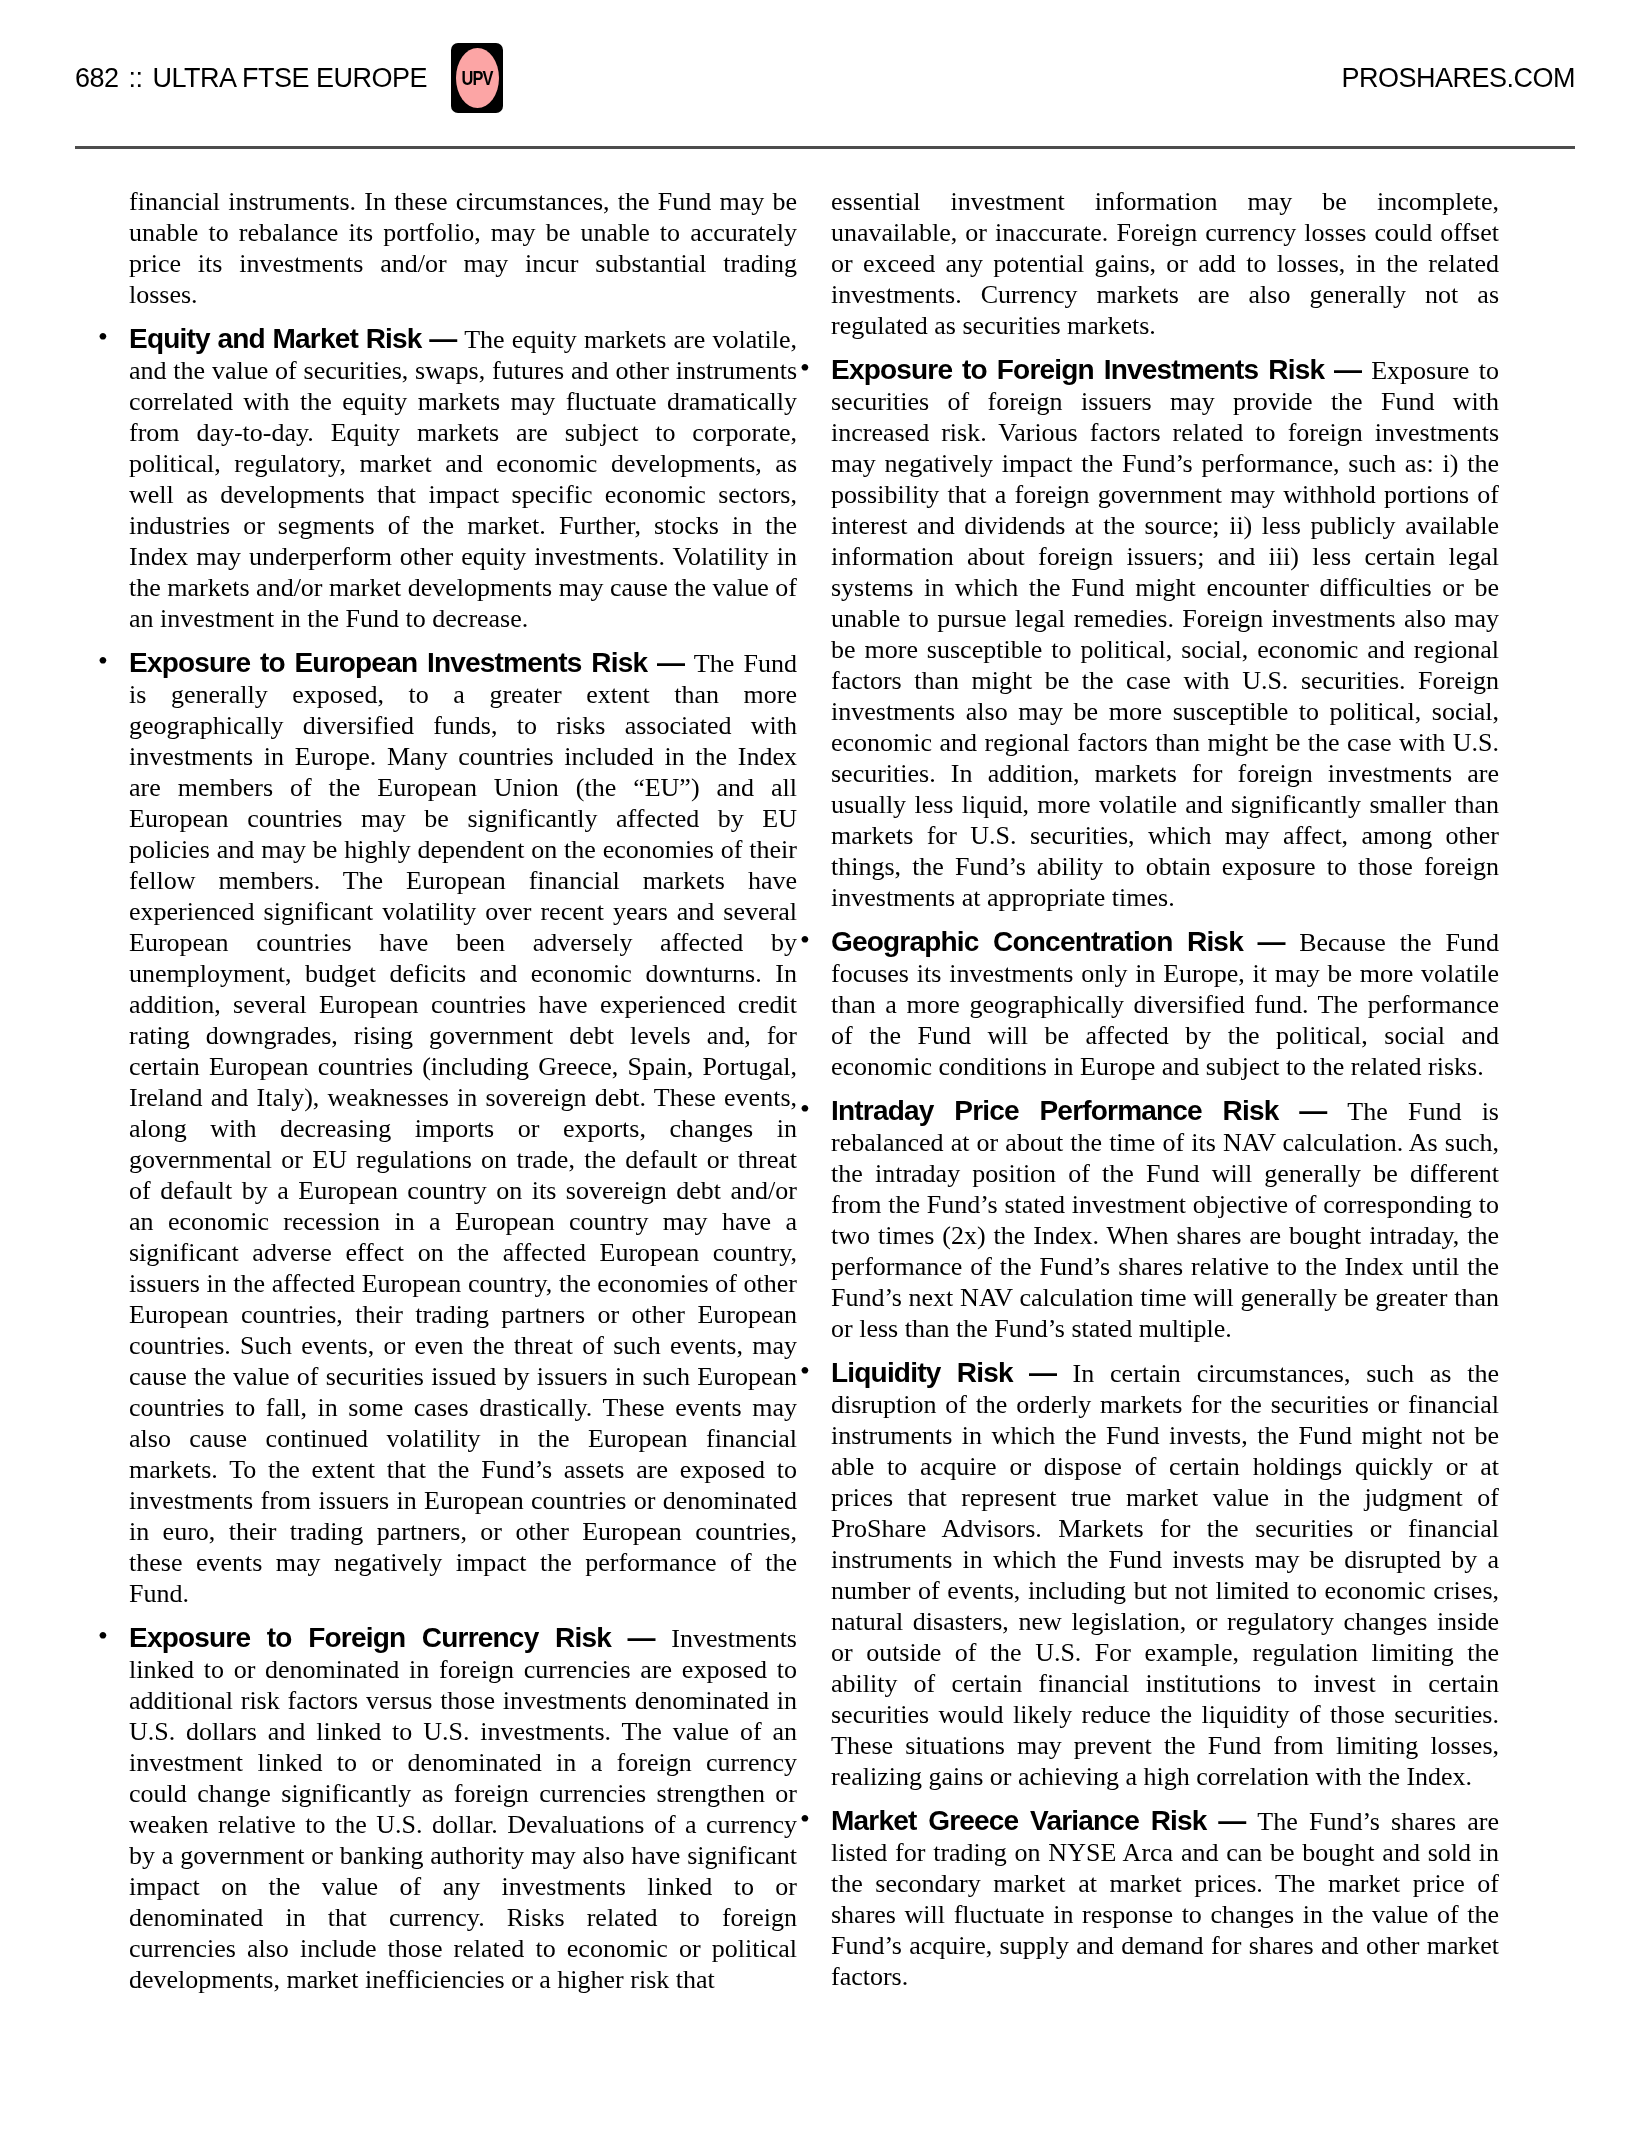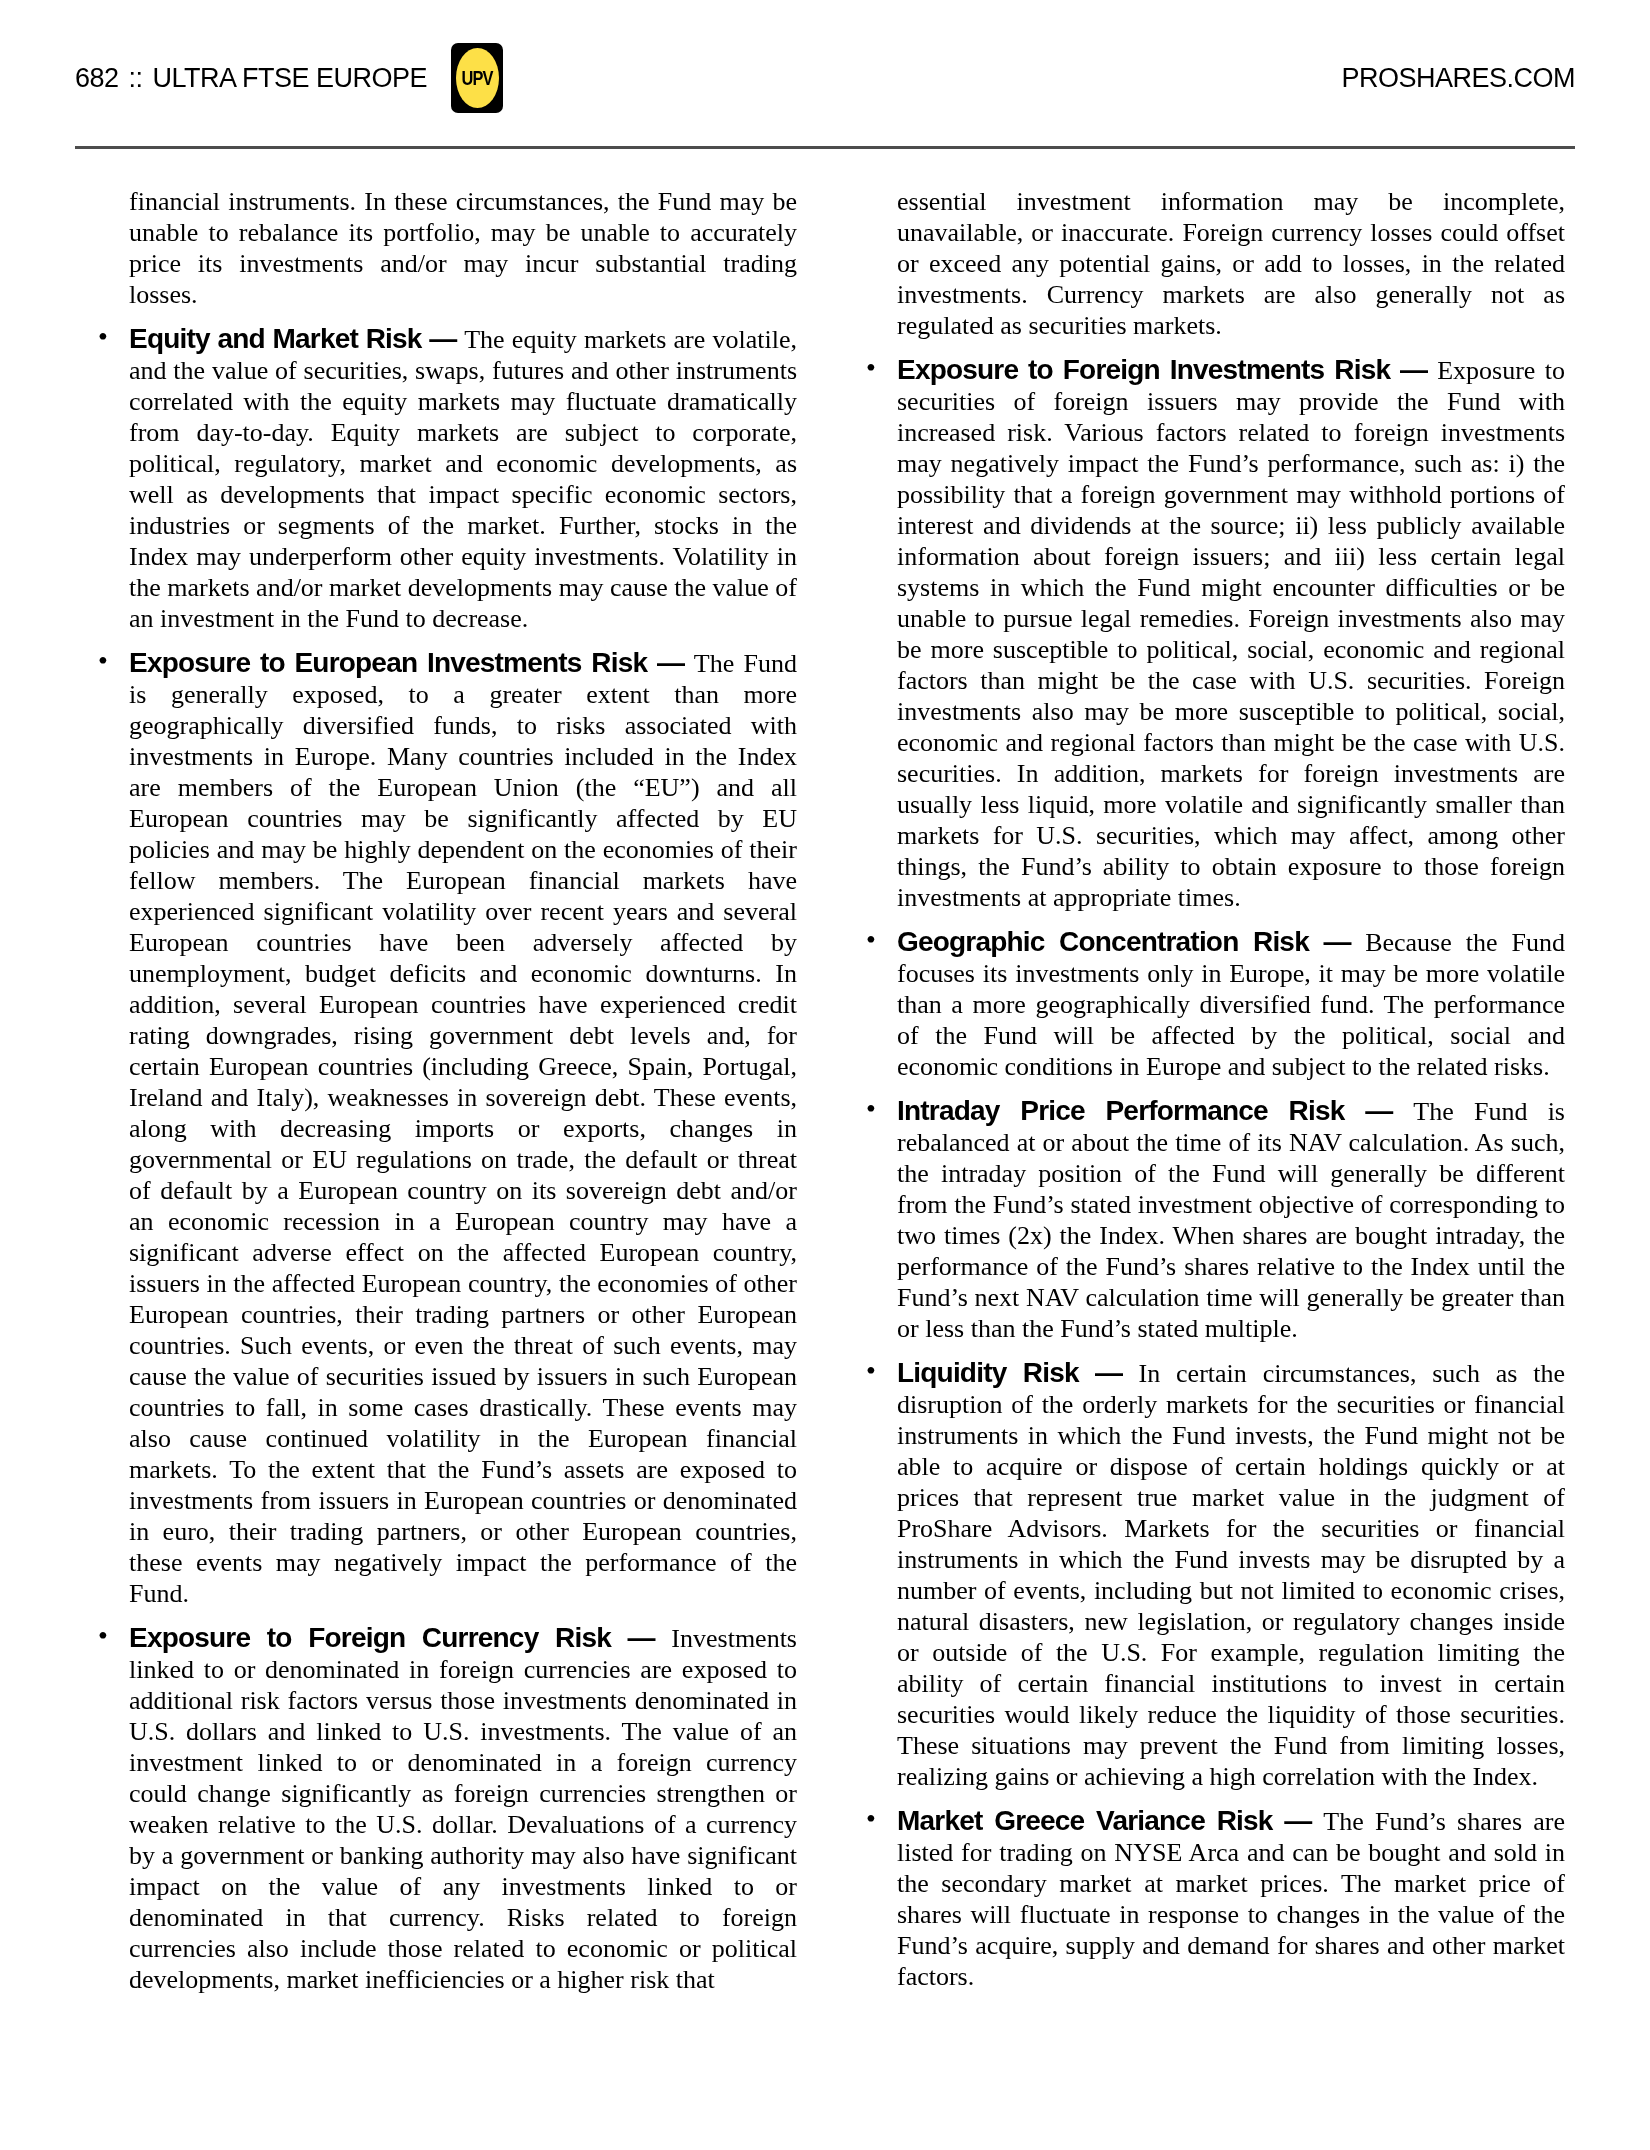--- a/index.html
+++ b/index.html
@@ -29,21 +29,21 @@
   .logo {
     width: 52px; height: 70px;
     margin-left: 24px;
     background: #000;
     border-radius: 7px;
     display: flex; align-items: center; justify-content: center;
     flex: none;
   }
   .logo-oval {
     width: 43px; height: 60px;
-    background: #fde047;
+    background: #fca5a5;
     border-radius: 50%;
     display: flex; align-items: center; justify-content: center;
   }
   .logo-text {
     font-family: "Liberation Sans", sans-serif;
     font-weight: bold;
     font-size: 20px;
     letter-spacing: -1px;
     transform: scaleX(0.82);
     color: #000;
@@ -54,21 +54,20 @@
     position: absolute;
     top: 146px; left: 75px; right: 75px;
     border-top: 3px solid #4d4d4d;
   }
   
   .columns {
     position: absolute;
     top: 186px; left: 95px;
     width: 1470px;
     display: flex;
-    gap: 66px;
   }
   .col { width: 702px; flex: none; }
   .block {
     position: relative;
     padding-left: 34px;
     margin: 0 0 13px 0;
   }
   .ptext {
     margin: 0;
     font-family: "Liberation Serif", serif;

